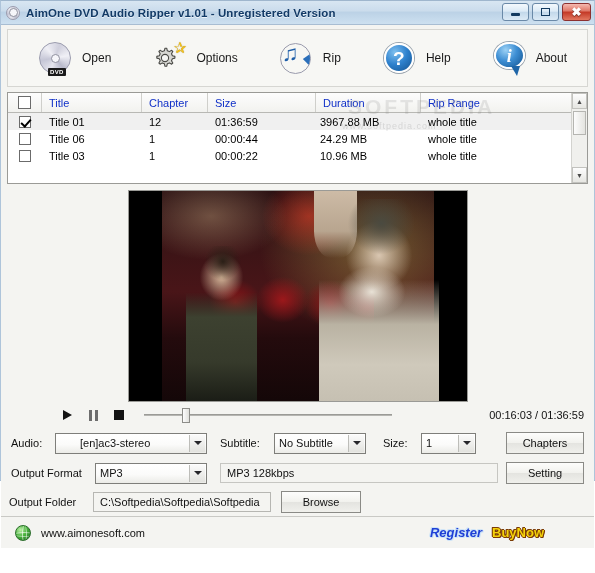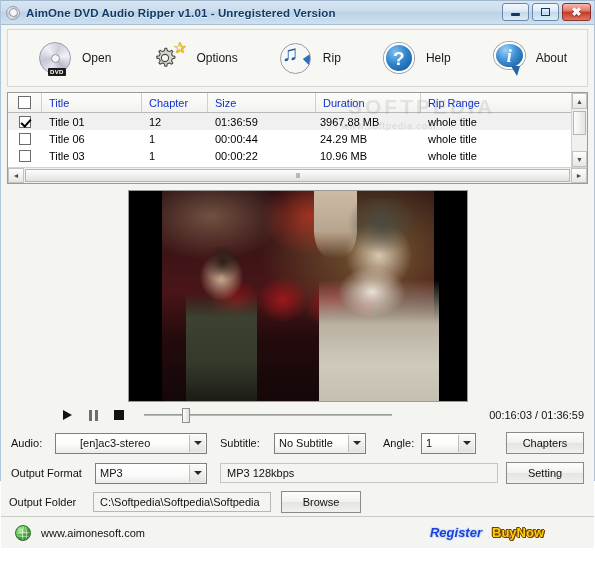--- a/index.html
+++ b/index.html
@@ -863,27 +863,20 @@
 
         <div class="vscroll">
           <div class="sb-arrow">▲</div>
           <div class="sb-track">
             <div class="sb-thumb"></div>
           </div>
           <div class="sb-arrow">▼</div>
         </div>
       </div>
 
-      <div class="hscroll">
-        <div class="hs-arrow">◄</div>
-        <div class="hs-track">
-          <div class="hs-thumb">III</div>
-        </div>
-        <div class="hs-arrow">►</div>
-      </div>
     </div>
 
     <div class="video-wrap">
       <div class="video">
         <div class="vframe">
           <div class="seats"></div>
           <div class="arm-top"></div>
           <div class="silhouette-left"></div>
           <div class="silhouette-right"></div>
         </div>
@@ -915,21 +908,21 @@
             <span class="caret"></span>
           </span>
       </div>
       <div class="lbl" style="margin-left:13px;width:54px;">Subtitle:</div>
       <div class="combo" style="width:92px;">
         <span>No Subtitle</span>
         <span class="arrowbox">
             <span class="caret"></span>
           </span>
       </div>
-      <div class="lbl" style="margin-left:17px;width:38px;">Angle:</div>
+      <div class="lbl" style="margin-left:17px;width:38px;">Size:</div>
       <div class="combo" style="width:55px;">
         <span>1</span>
         <span class="arrowbox">
             <span class="caret"></span>
           </span>
       </div>
       <div class="btn" style="width:78px;margin-left:auto;">Chapters</div>
     </div>
 
     <div class="optrow">

